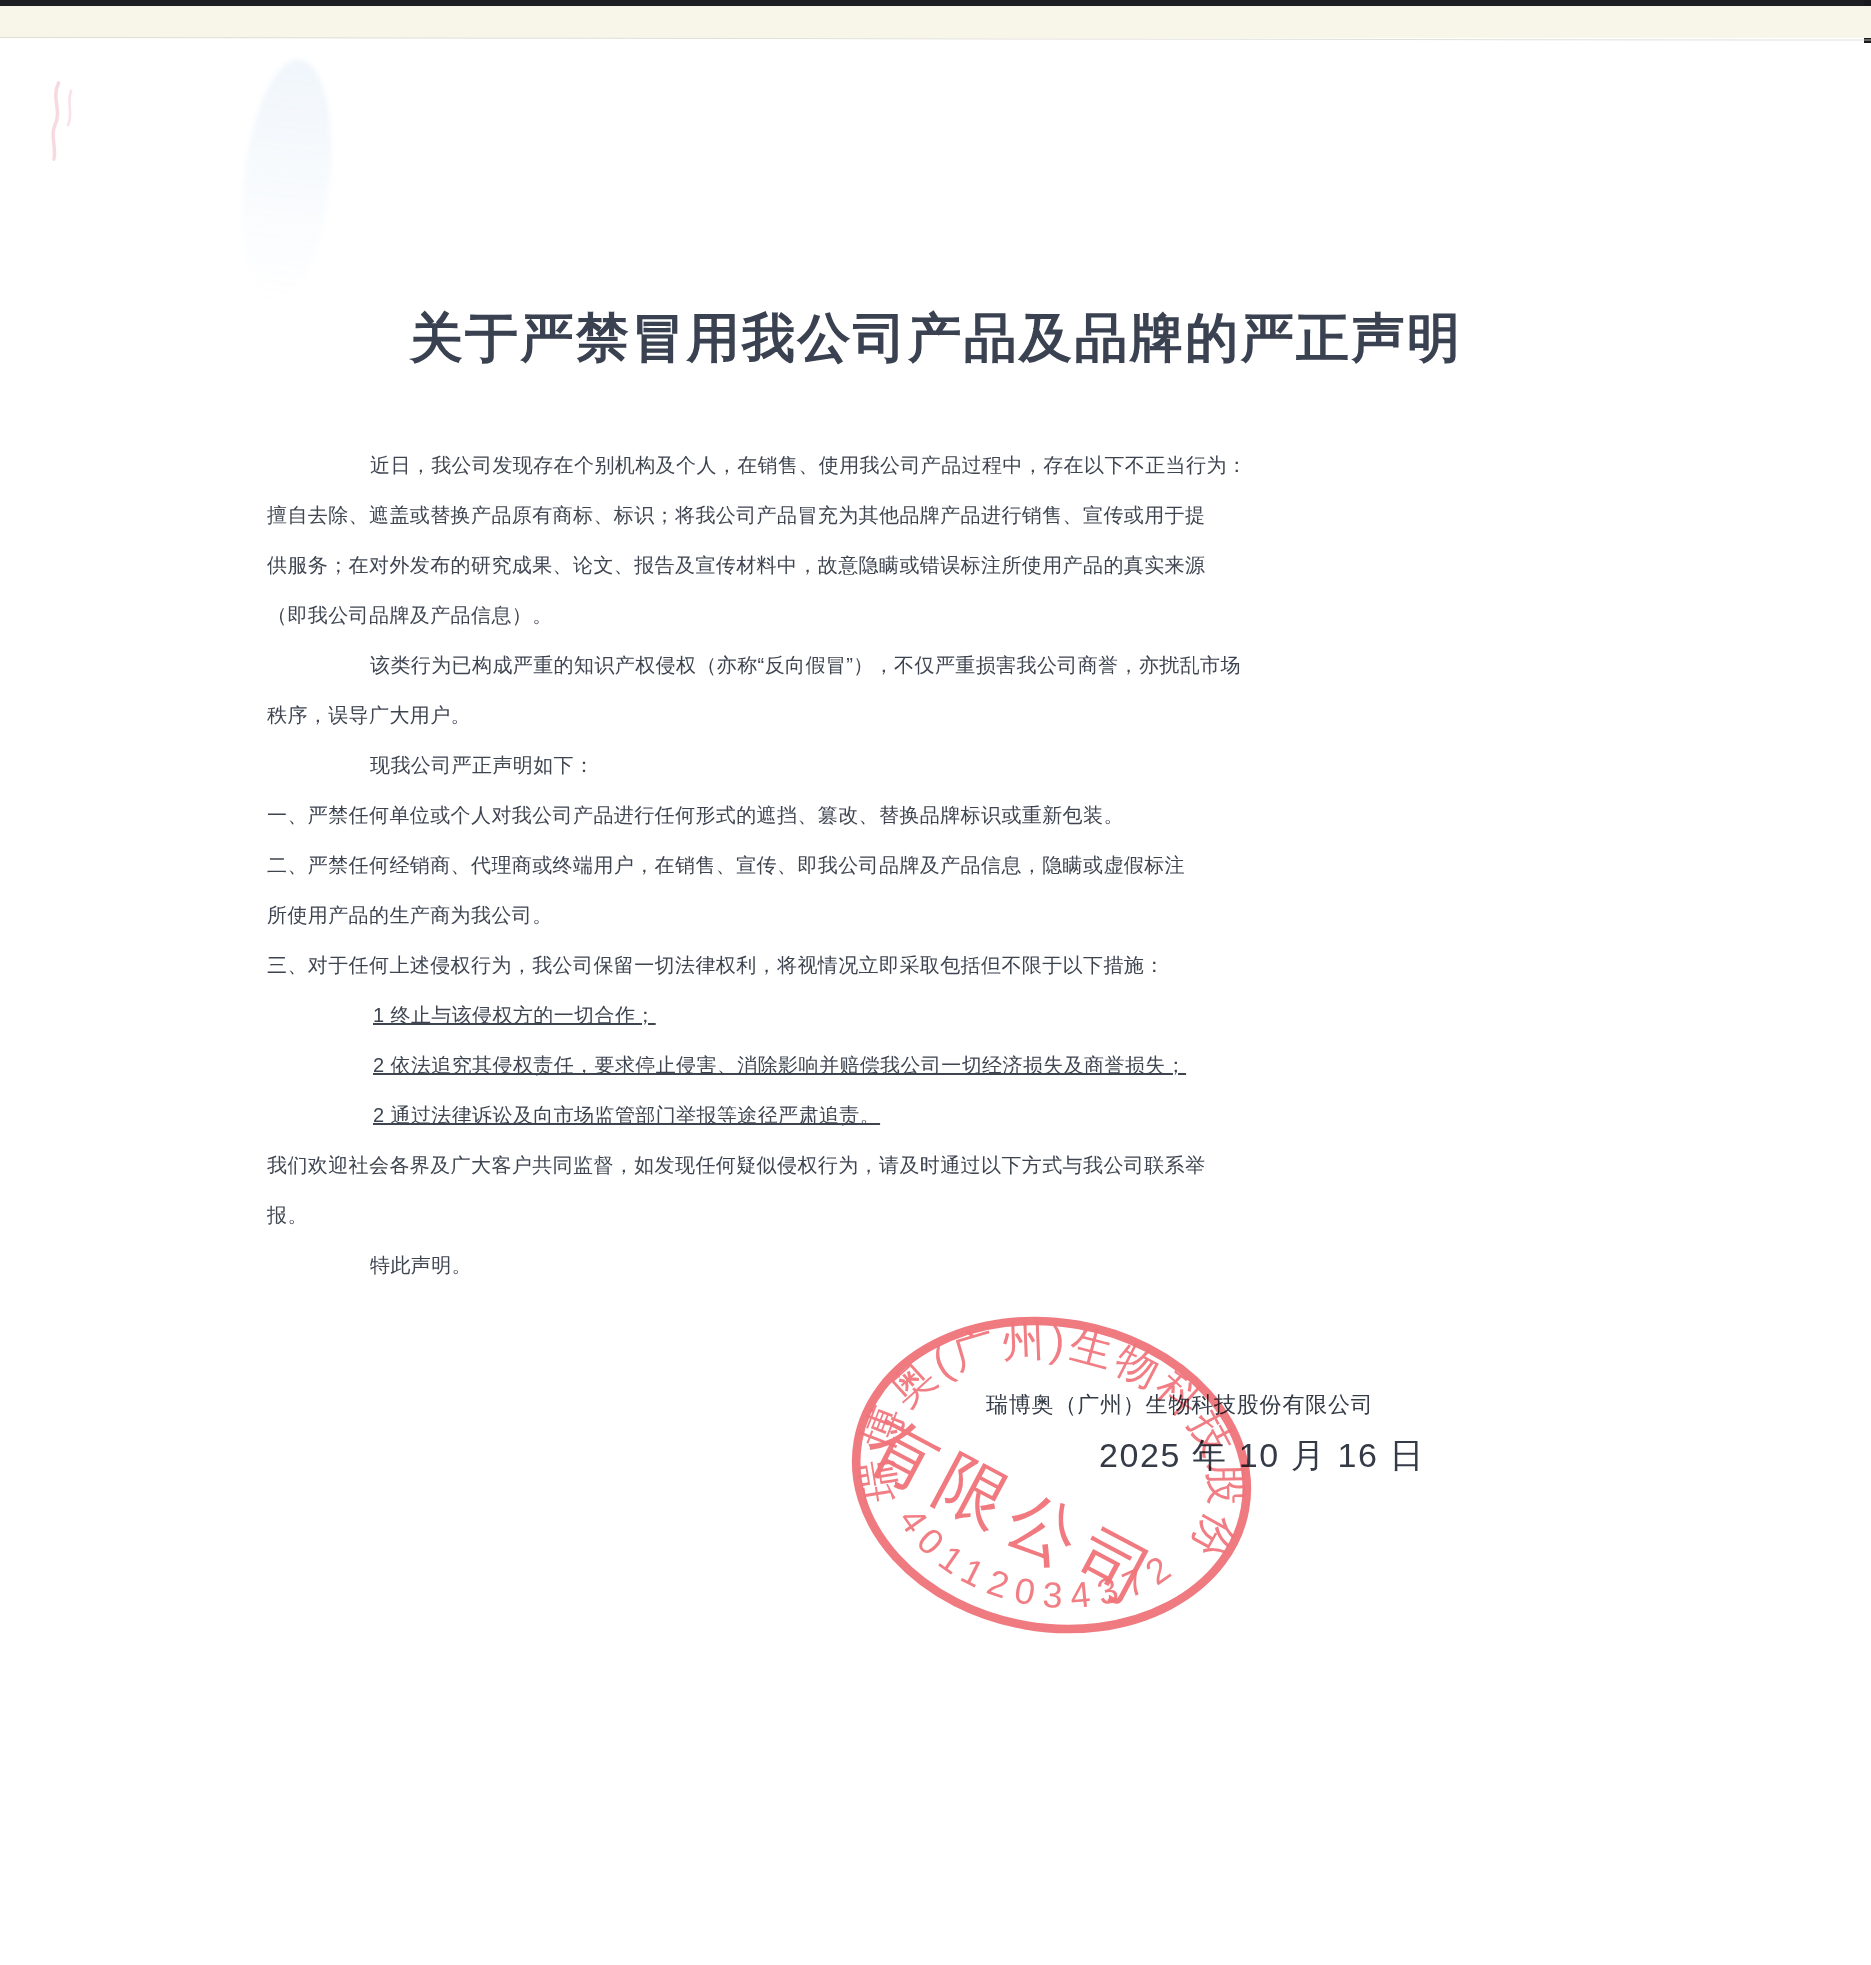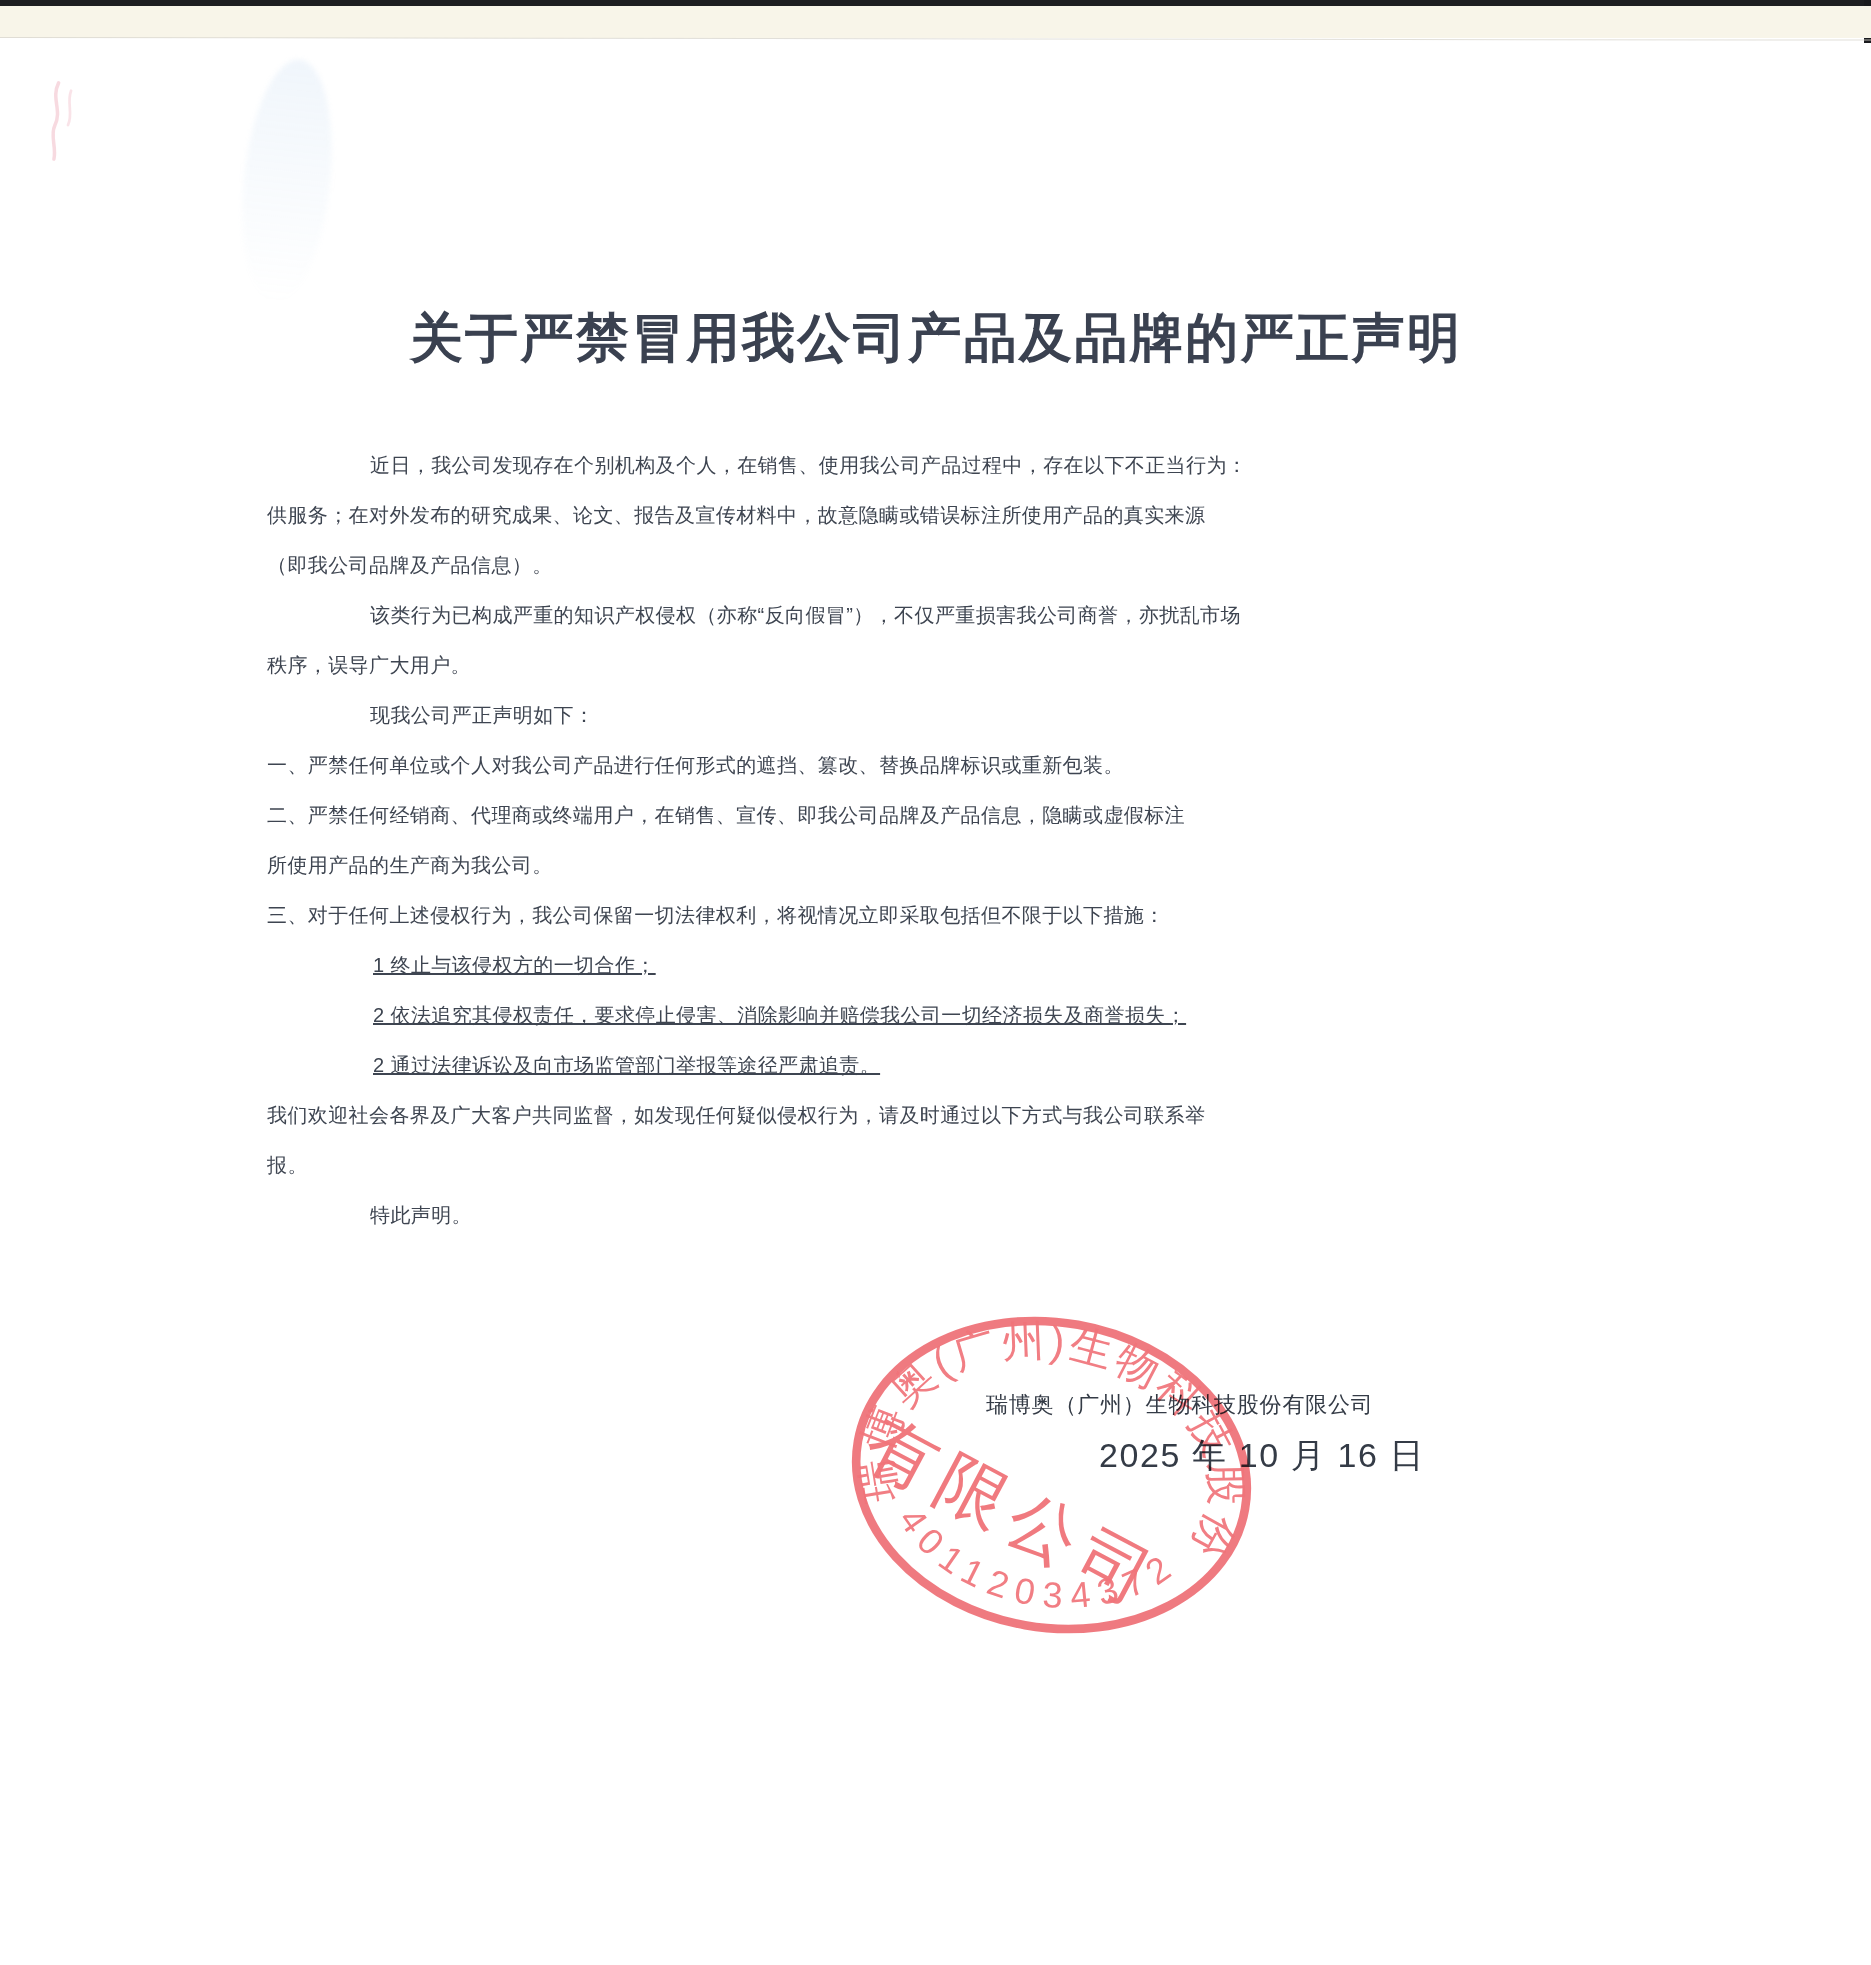--- a/index.html
+++ b/index.html
@@ -53,20 +53,21 @@
 <div class="blue-streak"></div>
 <svg class="corner-scribble" width="55" height="86" viewBox="0 0 140 220">
   <path d="M60 10 C 40 50, 70 80, 50 120 C 38 145, 55 175, 48 205" fill="none" stroke="#f2bcc8" stroke-width="9" stroke-linecap="round"></path>
   <path d="M92 30 C 80 60, 98 90, 84 118" fill="none" stroke="#f5cdd6" stroke-width="7" stroke-linecap="round"></path>
 </svg>
 
 <h1 class="title">关于严禁冒用我公司产品及品牌的严正声明</h1>
 
 <div class="body-block">
   <div class="line ind">近日，我公司发现存在个别机构及个人，在销售、使用我公司产品过程中，存在以下不正当行为：</div>
+  <div class="line">擅自去除、遮盖或替换产品原有商标、标识；将我公司产品冒充为其他品牌产品进行销售、宣传或用于提</div>
   <div class="line">供服务；在对外发布的研究成果、论文、报告及宣传材料中，故意隐瞒或错误标注所使用产品的真实来源</div>
   <div class="line">（即我公司品牌及产品信息）。</div>
   <div class="line ind">该类行为已构成严重的知识产权侵权（亦称“反向假冒”），不仅严重损害我公司商誉，亦扰乱市场</div>
   <div class="line">秩序，误导广大用户。</div>
   <div class="line ind">现我公司严正声明如下：</div>
   <div class="line">一、严禁任何单位或个人对我公司产品进行任何形式的遮挡、篡改、替换品牌标识或重新包装。</div>
   <div class="line">二、严禁任何经销商、代理商或终端用户，在销售、宣传、即我公司品牌及产品信息，隐瞒或虚假标注</div>
   <div class="line">所使用产品的生产商为我公司。</div>
   <div class="line">三、对于任何上述侵权行为，我公司保留一切法律权利，将视情况立即采取包括但不限于以下措施：</div>
   <div class="line ind2">1  终止与该侵权方的一切合作；</div>

